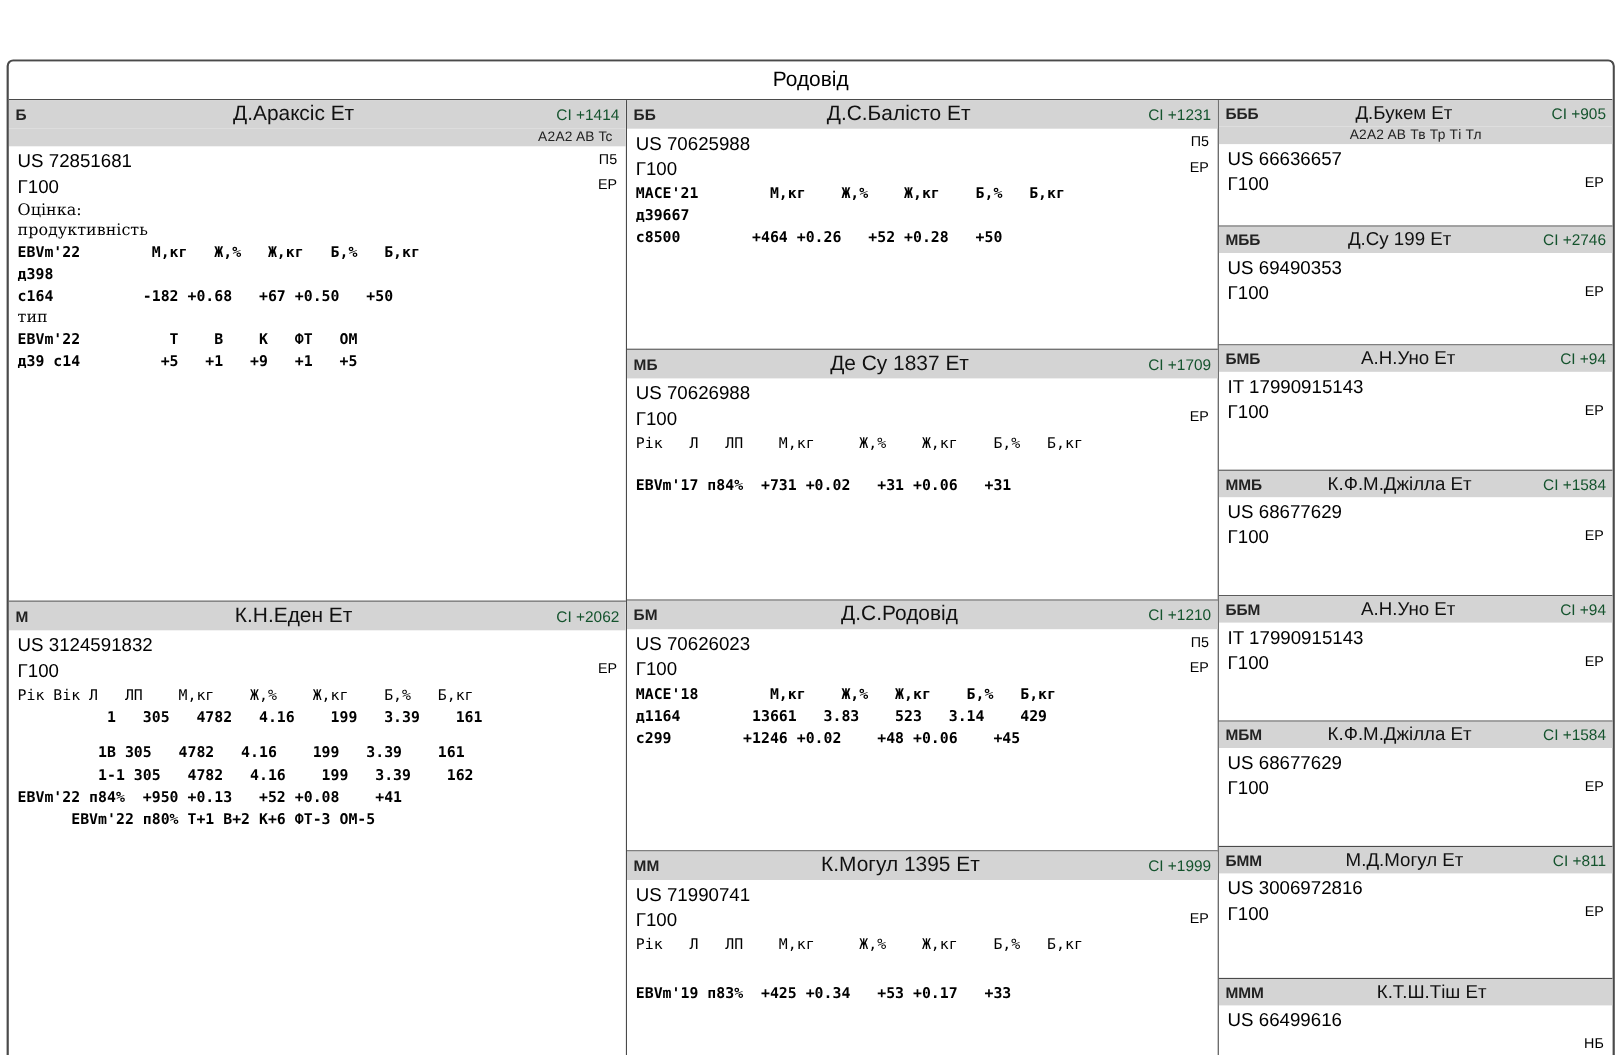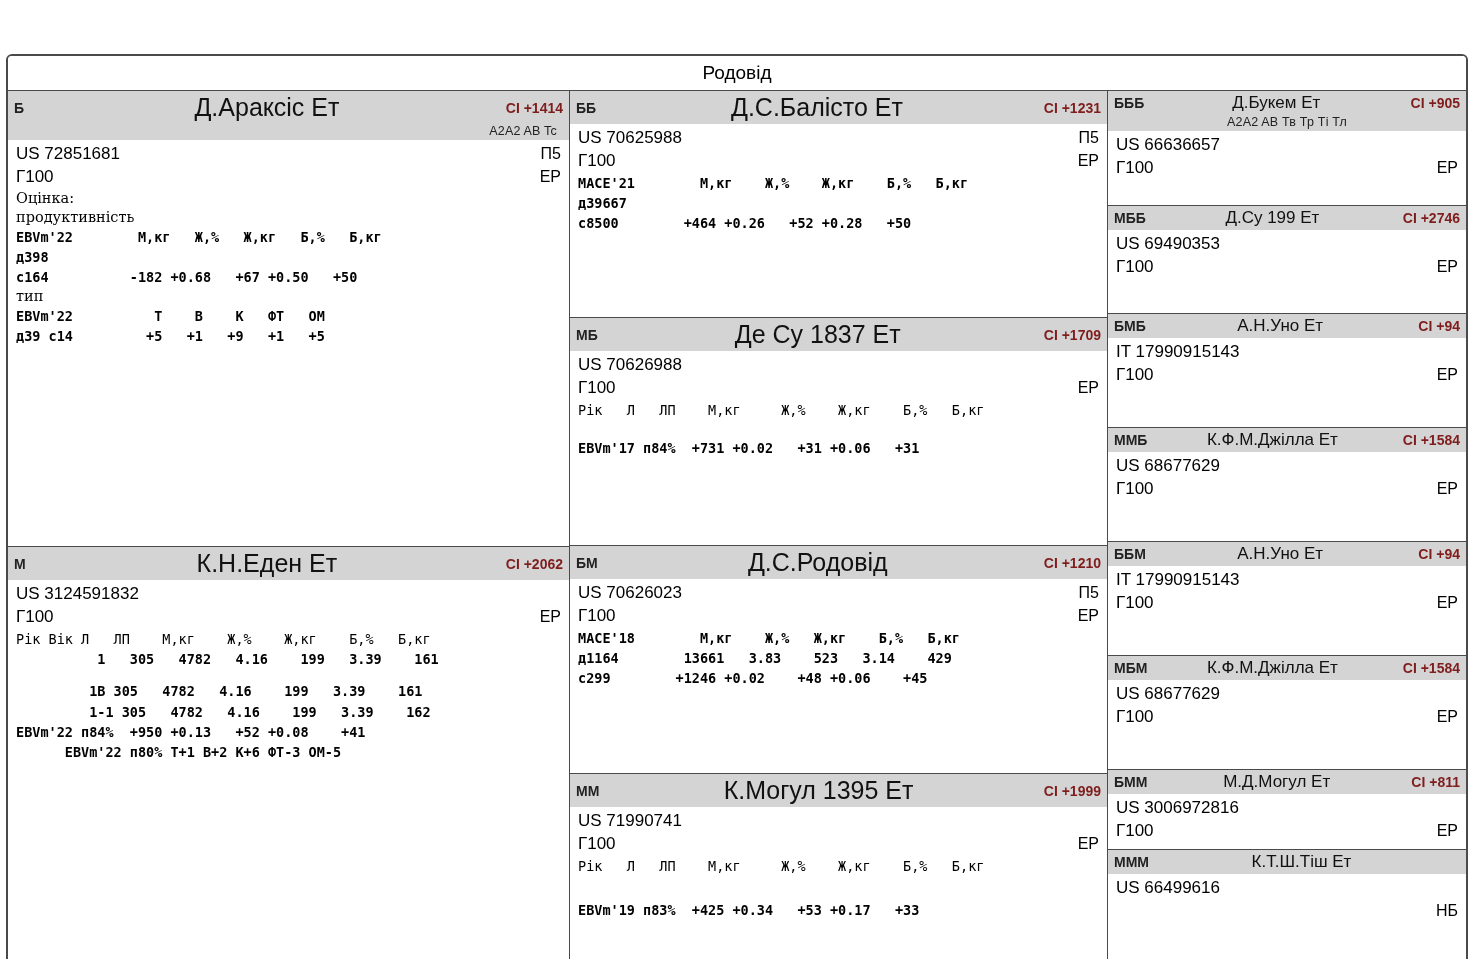--- a/index.html
+++ b/index.html
@@ -71,32 +71,31 @@
   .hdr-code {
     font-weight: bold;
     font-size: 14px;
     color: #222;
     min-width: 20px;
   }
   .hdr-code.c3 { min-width: 34px; }
   .hdr-name {
     flex: 1 1 auto;
     text-align: center;
-    font-size: 25px;
+    font-size: 19px;
     color: #111;
     white-space: nowrap;
     overflow: hidden;
   }
   .hdr-name.small { font-size: 17px; }
   .hdr-ci {
     font-size: 14px;
-    color: #7f1d1d;
+    color: #14532d;
     white-space: nowrap;
     padding-left: 6px;
-    font-weight: bold;
   }
   .hdr-sub {
     background: #d4d4d4;
     font-size: 12.5px;
     text-align: center;
     padding: 0 6px 2px 6px;
     color: #222;
     letter-spacing: .2px;
   }
   .hdr-sub.right {
@@ -111,21 +110,21 @@
     flex: 1 1 auto;
     position: relative;
   }
   .row {
     display: flex;
     justify-content: space-between;
     font-size: 17px;
     line-height: 1.35;
   }
   .row .l { white-space: nowrap; }
-  .row .r { font-size: 16px; white-space: nowrap; }
+  .row .r { font-size: 13px; white-space: nowrap; }
 
   .mono {
     font-family: "DejaVu Sans Mono", monospace;
     font-size: 13.5px;
     line-height: 1.5;
     white-space: pre;
   }
   .mono.b { font-weight: bold; }
   .serif {
     font-family: "DejaVu Serif", serif;
@@ -398,21 +397,21 @@
               <span class="l">US 68677629</span>
               <span class="r"></span>
             </div>
             <div class="row">
               <span class="l">Г100</span>
               <span class="r">EP</span>
             </div>
           </div>
         </div>
 
-        <div class="cell" style="height:80px">
+        <div class="cell" style="height:120px">
           <div class="hdr">
             <span class="hdr-code c3">БММ</span>
             <span class="hdr-name small">М.Д.Могул Ет</span>
             <span class="hdr-ci">CI +811</span>
           </div>
           <div class="body">
             <div class="row">
               <span class="l">US 3006972816</span>
               <span class="r"></span>
             </div>

